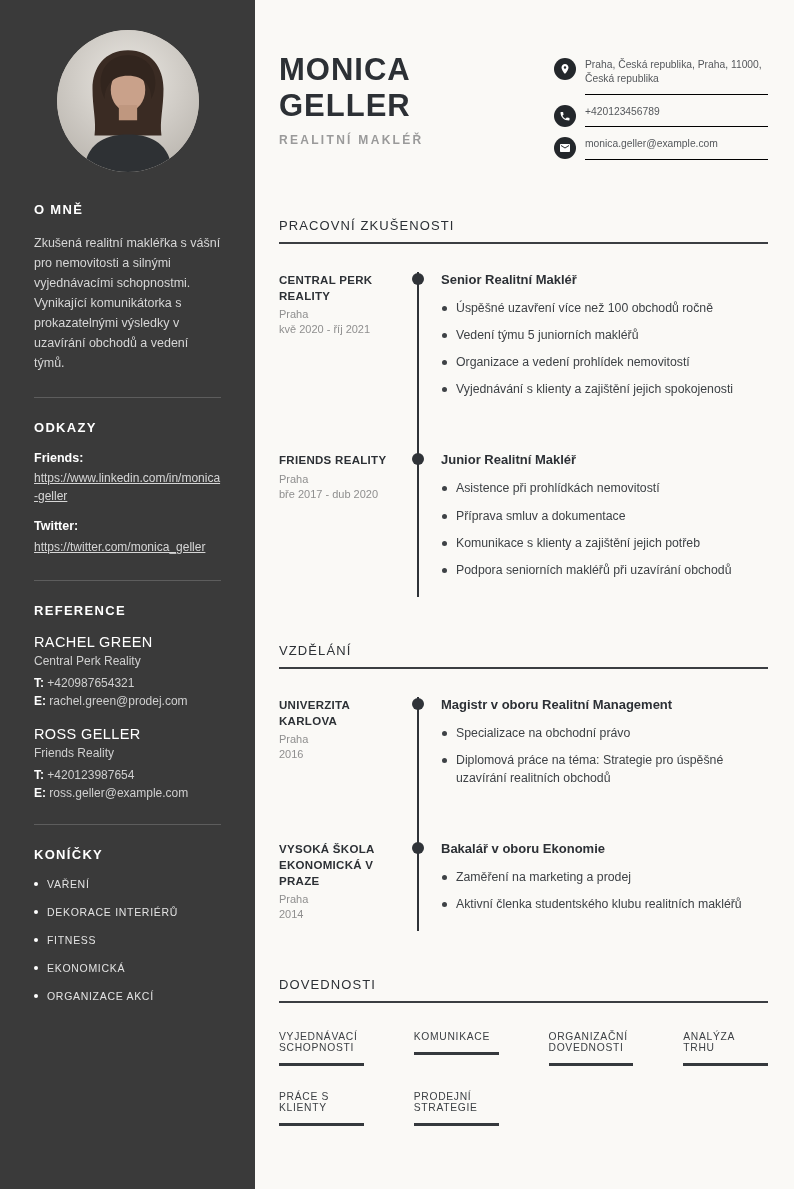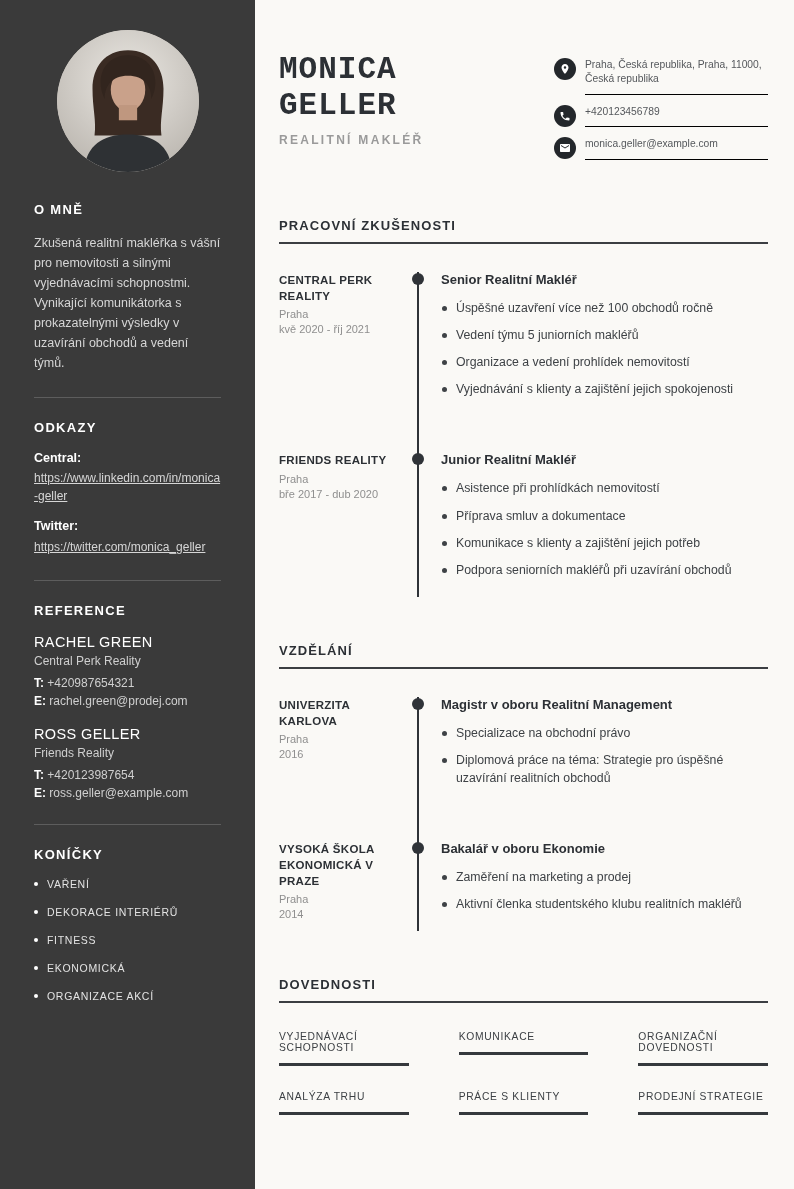--- a/index.html
+++ b/index.html
@@ -23,46 +23,46 @@
   .ref-line { font-size:12px; color:#cfcfcf; margin-bottom:4px; }
   .ref-line b { color:#ffffff; }
   .hobby-list { list-style:none; }
   .hobby-item { position:relative; padding-left:13px; font-size:10.5px; letter-spacing:.7px; color:#e3e3e3; margin-bottom:16px; }
   .hobby-item::before { content:''; position:absolute; left:0; top:4px; width:4px; height:4px; border-radius:50%; background:#ffffff; }
 
   
   .main { flex:1; padding:52px 26px 40px 24px; }
   .header-row { display:flex; justify-content:space-between; align-items:flex-start; margin-bottom:48px; }
   .name { font-size:31px; font-weight:800; color:#2c3035; line-height:1.15; letter-spacing:1px; }
-  .name-line { display:block;font-family:Liberation Mono, monospace; }
+  .name-line { display:block; }
   .role-sub { margin-top:10px; font-size:12px; font-weight:bold; letter-spacing:2.3px; color:#9a9a9a; }
   .contacts { width:214px; padding-top:6px; }
   .contact-row { display:flex; gap:9px; align-items:flex-start; margin-bottom:10px; }
   .contact-icon { width:22px; height:22px; border-radius:50%; background:#23272b; display:flex; align-items:center; justify-content:center; flex-shrink:0; }
   .contact-icon svg { display:block; }
   .contact-text { flex:1; font-size:10.3px; color:#55585c; line-height:1.4; padding-bottom:7px; border-bottom:1px solid #000000; }
 
   .section { margin-bottom:46px; }
-  .section-title { font-size:13px; font-weight:bold; letter-spacing:1.1px; color:#2c3035; margin-bottom:9px; }
+  .section-title { font-size:13px; font-weight:normal; letter-spacing:1.1px; color:#2c3035; margin-bottom:9px; }
   .section-rule { height:2px; background:#3b3e42; margin-bottom:28px; }
 
   .xp-item { display:grid; grid-template-columns:138px 1fr; }
   .xp-left { padding-right:14px; }
   .xp-company { font-size:11.5px; font-weight:bold; color:#2c3035; letter-spacing:.3px; line-height:1.4; margin-bottom:4px; }
   .xp-city { font-size:11px; color:#8f8f8f; margin-bottom:3px; }
   .xp-dates { font-size:11px; color:#8f8f8f; }
   .xp-right { border-left:2px solid #2f3338; padding-left:22px; padding-bottom:44px; position:relative; }
   .xp-item:last-child .xp-right { padding-bottom:8px; }
   .xp-dot { position:absolute; left:-7px; top:1px; width:12px; height:12px; border-radius:50%; background:#2f3338; }
   .xp-role { font-size:13px; font-weight:bold; color:#2c3035; margin-bottom:13px; }
   .xp-bullets { list-style:none; }
   .xp-bullets li { position:relative; padding-left:15px; font-size:12.3px; color:#3e4246; line-height:1.4; margin-bottom:10px; }
   .xp-bullets li::before { content:''; position:absolute; left:1px; top:6px; width:5px; height:5px; border-radius:50%; background:#3e4246; }
 
-  .skill-grid { display:grid; grid-template-columns:1fr 1fr 1fr; column-gap:50px; row-gap:25px; }
+  .skill-grid { display:grid; grid-template-columns:1fr 1fr 1fr 1fr; column-gap:50px; row-gap:25px; }
   .skill-name { font-size:10.3px; letter-spacing:.7px; color:#3c4044; margin-bottom:10px; }
   .skill-bar { height:3px; background:#ddd9d3; position:relative; }
   .skill-fill { position:absolute; left:0; top:0; bottom:0; background:#35393d; }
 </style>
 </head>
 <body>
 
 <div class="page">
 
   <aside class="sidebar">
@@ -87,21 +87,21 @@
     <section class="sb-section">
       <h3 class="sb-title">O MNĚ</h3>
       <p class="about-text">Zkušená realitní makléřka s vášní pro nemovitosti a silnými vyjednávacími schopnostmi. Vynikající komunikátorka s prokazatelnými výsledky v uzavírání obchodů a vedení týmů.</p>
     </section>
 
     <hr class="sb-divider">
 
     <section class="sb-section">
       <h3 class="sb-title">ODKAZY</h3>
       <div class="link-item">
-        <p class="link-label">Central:</p>
+        <p class="link-label">Friends:</p>
         <a class="link-url" href="#">https://www.linkedin.com/in/monica-geller</a>
       </div>
       <div class="link-item">
         <p class="link-label">Twitter:</p>
         <a class="link-url" href="#">https://twitter.com/monica_geller</a>
       </div>
     </section>
 
     <hr class="sb-divider">
 

